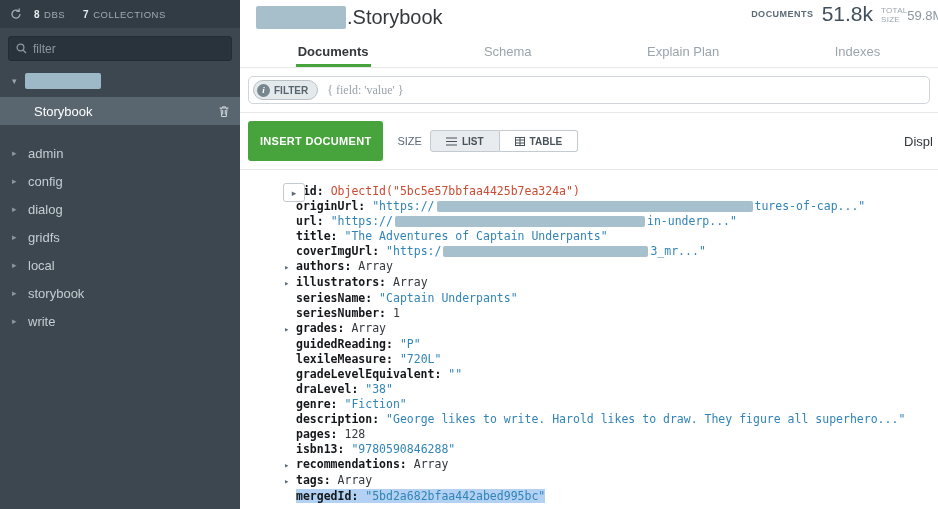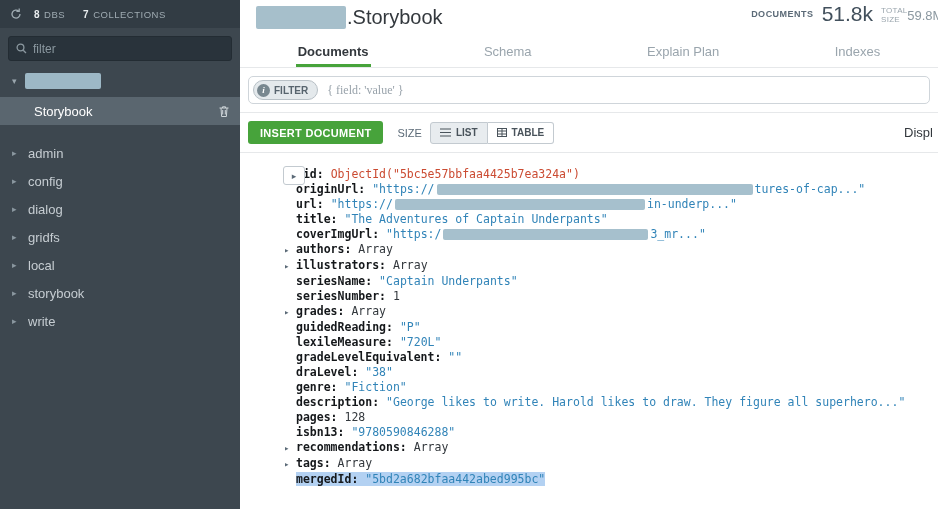--- a/index.html
+++ b/index.html
@@ -48,25 +48,25 @@
   .filter-bar{height:28px;border:1px solid #cfd5da;border-radius:5px;display:flex;align-items:center;
     padding:0 8px 0 4px;gap:9px;background:#fff}
   .filter-pill{display:flex;align-items:center;gap:4px;background:#e4e9ec;border:1px solid #b8c0c6;
     border-radius:11px;height:20px;padding:0 9px 0 3px;font-size:10px;font-weight:bold;color:#57646e;cursor:pointer}
   .info-icon{width:13px;height:13px;border-radius:50%;background:#78878f;color:#fff;font-size:9px;
     display:flex;align-items:center;justify-content:center;font-family:"Liberation Serif",serif;font-style:italic}
   .query{font-family:Liberation Serif, serif;font-size:12px;color:#99a3ab;flex:1;cursor:text}
 
   .toolbar{display:flex;align-items:center;padding:8px;gap:8px;border-bottom:1px solid #e6e8ea}
   .btn-insert{background:#47a33b;color:#fff;font-size:11px;font-weight:bold;border:none;border-radius:3px;
-    height:23px;padding:0 12px;letter-spacing:.3px;cursor:pointer}
+    height:40px;padding:0 12px;letter-spacing:.3px;cursor:pointer}
   .view-label{font-size:11px;color:#5b6a77;margin-left:6px}
   .seg{display:flex}
   .seg button{height:22px;border:1px solid #c3cad0;background:#fff;font-size:10px;font-weight:bold;color:#49535b;
-    display:flex;align-items:center;gap:5px;padding:0 9px;cursor:pointer}
+    display:flex;align-items:center;gap:5px;padding:0 15px;cursor:pointer}
   .seg .sel{background:#e8ecef;border-radius:3px 0 0 3px}
   .seg .unsel{border-radius:0 3px 3px 0;border-left:none}
   .display-cut{margin-left:auto;font-size:13px;color:#33383d;white-space:nowrap;margin-right:-3px}
 
   .doc-area{position:relative;padding-top:14px}
   .expand-btn{position:absolute;left:43px;top:13px;width:22px;height:19px;border:1px solid #c3cad0;
     border-radius:3px;background:#fff;color:#5b6a77;font-size:9px;display:flex;align-items:center;
     justify-content:center;cursor:pointer}
   .doc-fields{margin-left:44px;font-family:"DejaVu Sans Mono",monospace;font-size:11.5px;line-height:15px;color:#33383d}
   .doc-row{white-space:nowrap;cursor:default}

